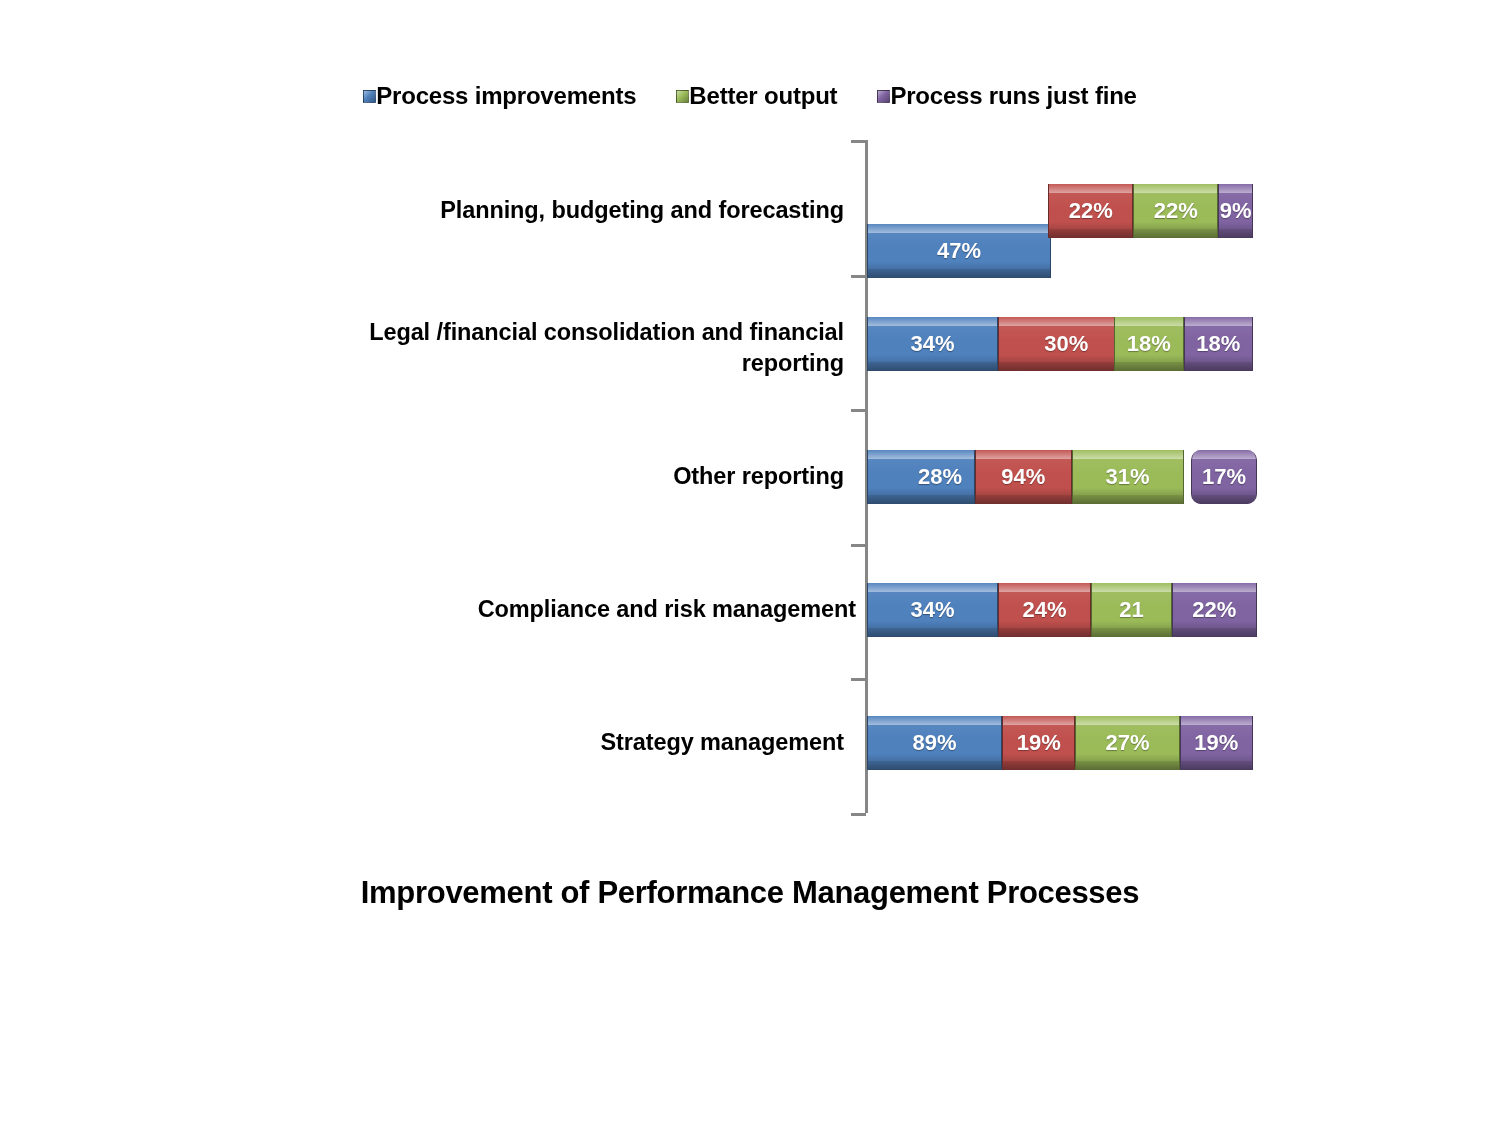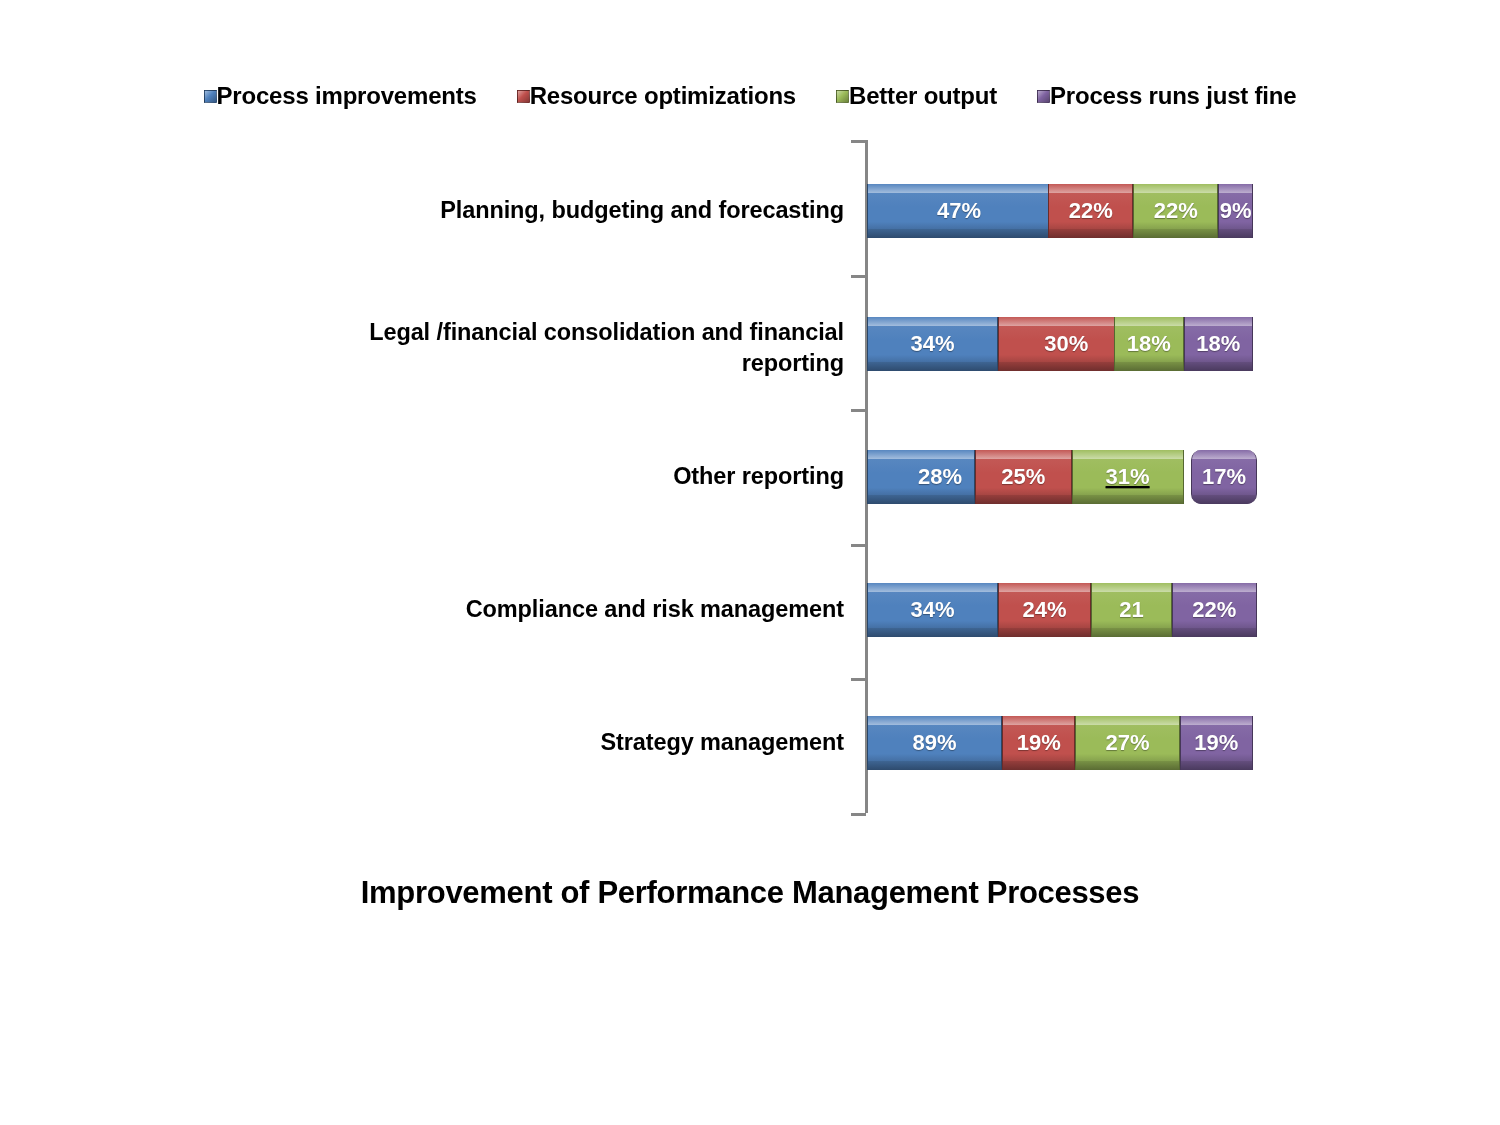--- a/index.html
+++ b/index.html
@@ -127,24 +127,20 @@
     letter-spacing: -0.3px;
   }
 </style>
 </head>
 <body>
 
 <div id="legend">
   <div class="legend-item">
     <span class="legend-swatch" style="background: linear-gradient(135deg, rgb(158, 186, 219) 0%, rgb(79, 129, 189) 45%, rgb(55, 90, 132) 100%);"></span>
     <span class="legend-label">Process improvements</span>
-  </div>
-  <div class="legend-item">
-    <span class="legend-swatch" style="background: linear-gradient(135deg, rgb(220, 159, 157) 0%, rgb(192, 80, 77) 45%, rgb(134, 56, 54) 100%);"></span>
-    <span class="legend-label">Resource optimizations</span>
   </div>
   <div class="legend-item">
     <span class="legend-swatch" style="background: linear-gradient(135deg, rgb(200, 218, 164) 0%, rgb(155, 187, 89) 45%, rgb(109, 131, 62) 100%);"></span>
     <span class="legend-label">Better output</span>
   </div>
   <div class="legend-item">
     <span class="legend-swatch" style="background: linear-gradient(135deg, rgb(185, 170, 204) 0%, rgb(128, 100, 162) 45%, rgb(90, 70, 113) 100%);"></span>
     <span class="legend-label">Process runs just fine</span>
   </div>
 </div>
@@ -158,21 +154,21 @@
       <div class="axis-tick" style="top: 543.5px;"></div>
       <div class="axis-tick" style="top: 678px;"></div>
       <div class="axis-tick" style="top: 812.5px;"></div>
     </div>
   <div id="rows">
       <div class="cat-row" style="top: 184px;">
         <div style="position: absolute; left: 0px; top: 0px; width: 848px; height: 54px; display: flex; align-items: center; justify-content: flex-end;">
           <div style="width: 478px; text-align: right; font-size: 23.5px; font-weight: bold; color: rgb(0, 0, 0); line-height: 1.34; letter-spacing: -0.1px; padding-right: 4px;">Planning, budgeting and forecasting</div>
         </div>
         <div class="bar-track">
-          <div class="seg" style="left: 0px; width: 184px; background: linear-gradient(rgb(139, 172, 211) 0%, rgb(132, 167, 209) 7%, rgb(88, 135, 192) 16%, rgb(79, 129, 189) 42%, rgb(79, 129, 189) 70%, rgb(68, 111, 163) 84%, rgb(52, 85, 125) 93%, rgb(63, 103, 151) 100%); border-left: 1px solid rgb(43, 71, 104); border-right: 1px solid rgb(43, 71, 104);">
+          <div class="seg" style="left: 0px; width: 184px; background: linear-gradient(rgb(139, 172, 211) 0%, rgb(132, 167, 209) 7%, rgb(88, 135, 192) 16%, rgb(79, 129, 189) 42%, rgb(79, 129, 189) 70%, rgb(68, 111, 163) 84%, rgb(52, 85, 125) 93%, rgb(63, 103, 151) 100%); border-left: 1px solid rgb(43, 71, 104); border-right: 1px solid rgb(43, 71, 104); margin-top: 40px;">
             <span class="bevel-top" style="background: linear-gradient(rgb(88, 135, 192), rgb(163, 189, 221));"></span>
             <span class="bevel-bottom" style="background: linear-gradient(rgb(62, 101, 147), rgb(46, 75, 110));"></span>
             <span class="seg-value">47%</span>
           </div>
           <div class="seg" style="left: 181.42px; width: 84.92px; background: linear-gradient(rgb(213, 140, 138) 0%, rgb(211, 133, 130) 7%, rgb(195, 89, 86) 16%, rgb(192, 80, 77) 42%, rgb(192, 80, 77) 70%, rgb(165, 69, 66) 84%, rgb(127, 53, 51) 93%, rgb(154, 64, 62) 100%); border-left: 1px solid rgb(106, 44, 42); border-right: 1px solid rgb(106, 44, 42);">
             <span class="bevel-top" style="background: linear-gradient(rgb(195, 89, 86), rgb(222, 164, 162));"></span>
             <span class="bevel-bottom" style="background: linear-gradient(rgb(150, 62, 60), rgb(111, 46, 45));"></span>
             <span class="seg-value">22%</span>
           </div>
           <div class="seg" style="left: 266.34px; width: 84.92px; background: linear-gradient(rgb(189, 210, 145) 0%, rgb(185, 207, 139) 7%, rgb(160, 190, 97) 16%, rgb(155, 187, 89) 42%, rgb(155, 187, 89) 70%, rgb(133, 161, 77) 84%, rgb(102, 123, 59) 93%, rgb(124, 150, 71) 100%); border-left: 1px solid rgb(85, 103, 49); border-right: 1px solid rgb(85, 103, 49);">
@@ -220,36 +216,36 @@
         </div>
         <div class="bar-track">
           <div class="seg" style="left: 0px; width: 108.08px; background: linear-gradient(rgb(139, 172, 211) 0%, rgb(132, 167, 209) 7%, rgb(88, 135, 192) 16%, rgb(79, 129, 189) 42%, rgb(79, 129, 189) 70%, rgb(68, 111, 163) 84%, rgb(52, 85, 125) 93%, rgb(63, 103, 151) 100%); border-left: 1px solid rgb(43, 71, 104); border-right: 1px solid rgb(43, 71, 104); padding-left: 38px;">
             <span class="bevel-top" style="background: linear-gradient(rgb(88, 135, 192), rgb(163, 189, 221));"></span>
             <span class="bevel-bottom" style="background: linear-gradient(rgb(62, 101, 147), rgb(46, 75, 110));"></span>
             <span class="seg-value">28%</span>
           </div>
           <div class="seg" style="left: 108.08px; width: 96.5px; background: linear-gradient(rgb(213, 140, 138) 0%, rgb(211, 133, 130) 7%, rgb(195, 89, 86) 16%, rgb(192, 80, 77) 42%, rgb(192, 80, 77) 70%, rgb(165, 69, 66) 84%, rgb(127, 53, 51) 93%, rgb(154, 64, 62) 100%); border-left: 1px solid rgb(106, 44, 42); border-right: 1px solid rgb(106, 44, 42);">
             <span class="bevel-top" style="background: linear-gradient(rgb(195, 89, 86), rgb(222, 164, 162));"></span>
             <span class="bevel-bottom" style="background: linear-gradient(rgb(150, 62, 60), rgb(111, 46, 45));"></span>
-            <span class="seg-value">25%</span>
-          </div>
-          <div class="seg" style="left: 204.58px; width: 112px; background: linear-gradient(rgb(189, 210, 145) 0%, rgb(185, 207, 139) 7%, rgb(160, 190, 97) 16%, rgb(155, 187, 89) 42%, rgb(155, 187, 89) 70%, rgb(133, 161, 77) 84%, rgb(102, 123, 59) 93%, rgb(124, 150, 71) 100%); border-left: 1px solid rgb(85, 103, 49); border-right: 1px solid rgb(85, 103, 49); text-decoration: underline;">
+            <span class="seg-value">94%</span>
+          </div>
+          <div class="seg" style="left: 204.58px; width: 112px; background: linear-gradient(rgb(189, 210, 145) 0%, rgb(185, 207, 139) 7%, rgb(160, 190, 97) 16%, rgb(155, 187, 89) 42%, rgb(155, 187, 89) 70%, rgb(133, 161, 77) 84%, rgb(102, 123, 59) 93%, rgb(124, 150, 71) 100%); border-left: 1px solid rgb(85, 103, 49); border-right: 1px solid rgb(85, 103, 49);">
             <span class="bevel-top" style="background: linear-gradient(rgb(160, 190, 97), rgb(203, 220, 169));"></span>
             <span class="bevel-bottom" style="background: linear-gradient(rgb(121, 146, 69), rgb(90, 108, 52));"></span>
             <span class="seg-value">31%</span>
           </div>
           <div class="seg" style="left: 324.24px; width: 65.62px; background: linear-gradient(rgb(171, 153, 194) 0%, rgb(166, 147, 190) 7%, rgb(134, 108, 167) 16%, rgb(128, 100, 162) 42%, rgb(128, 100, 162) 70%, rgb(110, 86, 139) 84%, rgb(84, 66, 107) 93%, rgb(102, 80, 130) 100%); border-left: 1px solid rgb(70, 55, 89); border-right: 1px solid rgb(70, 55, 89); border-radius: 10px;">
             <span class="bevel-top" style="background: linear-gradient(rgb(134, 108, 167), rgb(189, 174, 207));"></span>
             <span class="bevel-bottom" style="background: linear-gradient(rgb(100, 78, 126), rgb(74, 58, 94));"></span>
             <span class="seg-value">17%</span>
           </div>
         </div>
       </div>
       <div class="cat-row" style="top: 583px;">
-        <div style="position: absolute; left: 0px; top: 0px; width: 848px; height: 54px; display: flex; align-items: center; justify-content: flex-end;">
+        <div style="position: absolute; left: 12px; top: 0px; width: 848px; height: 54px; display: flex; align-items: center; justify-content: flex-end;">
           <div style="width: 478px; text-align: right; font-size: 23.5px; font-weight: bold; color: rgb(0, 0, 0); line-height: 1.34; letter-spacing: -0.1px; padding-right: 4px;">Compliance and risk management</div>
         </div>
         <div class="bar-track">
           <div class="seg" style="left: 0px; width: 131.24px; background: linear-gradient(rgb(139, 172, 211) 0%, rgb(132, 167, 209) 7%, rgb(88, 135, 192) 16%, rgb(79, 129, 189) 42%, rgb(79, 129, 189) 70%, rgb(68, 111, 163) 84%, rgb(52, 85, 125) 93%, rgb(63, 103, 151) 100%); border-left: 1px solid rgb(43, 71, 104); border-right: 1px solid rgb(43, 71, 104);">
             <span class="bevel-top" style="background: linear-gradient(rgb(88, 135, 192), rgb(163, 189, 221));"></span>
             <span class="bevel-bottom" style="background: linear-gradient(rgb(62, 101, 147), rgb(46, 75, 110));"></span>
             <span class="seg-value">34%</span>
           </div>
           <div class="seg" style="left: 131.24px; width: 92.64px; background: linear-gradient(rgb(213, 140, 138) 0%, rgb(211, 133, 130) 7%, rgb(195, 89, 86) 16%, rgb(192, 80, 77) 42%, rgb(192, 80, 77) 70%, rgb(165, 69, 66) 84%, rgb(127, 53, 51) 93%, rgb(154, 64, 62) 100%); border-left: 1px solid rgb(106, 44, 42); border-right: 1px solid rgb(106, 44, 42);">
             <span class="bevel-top" style="background: linear-gradient(rgb(195, 89, 86), rgb(222, 164, 162));"></span>

